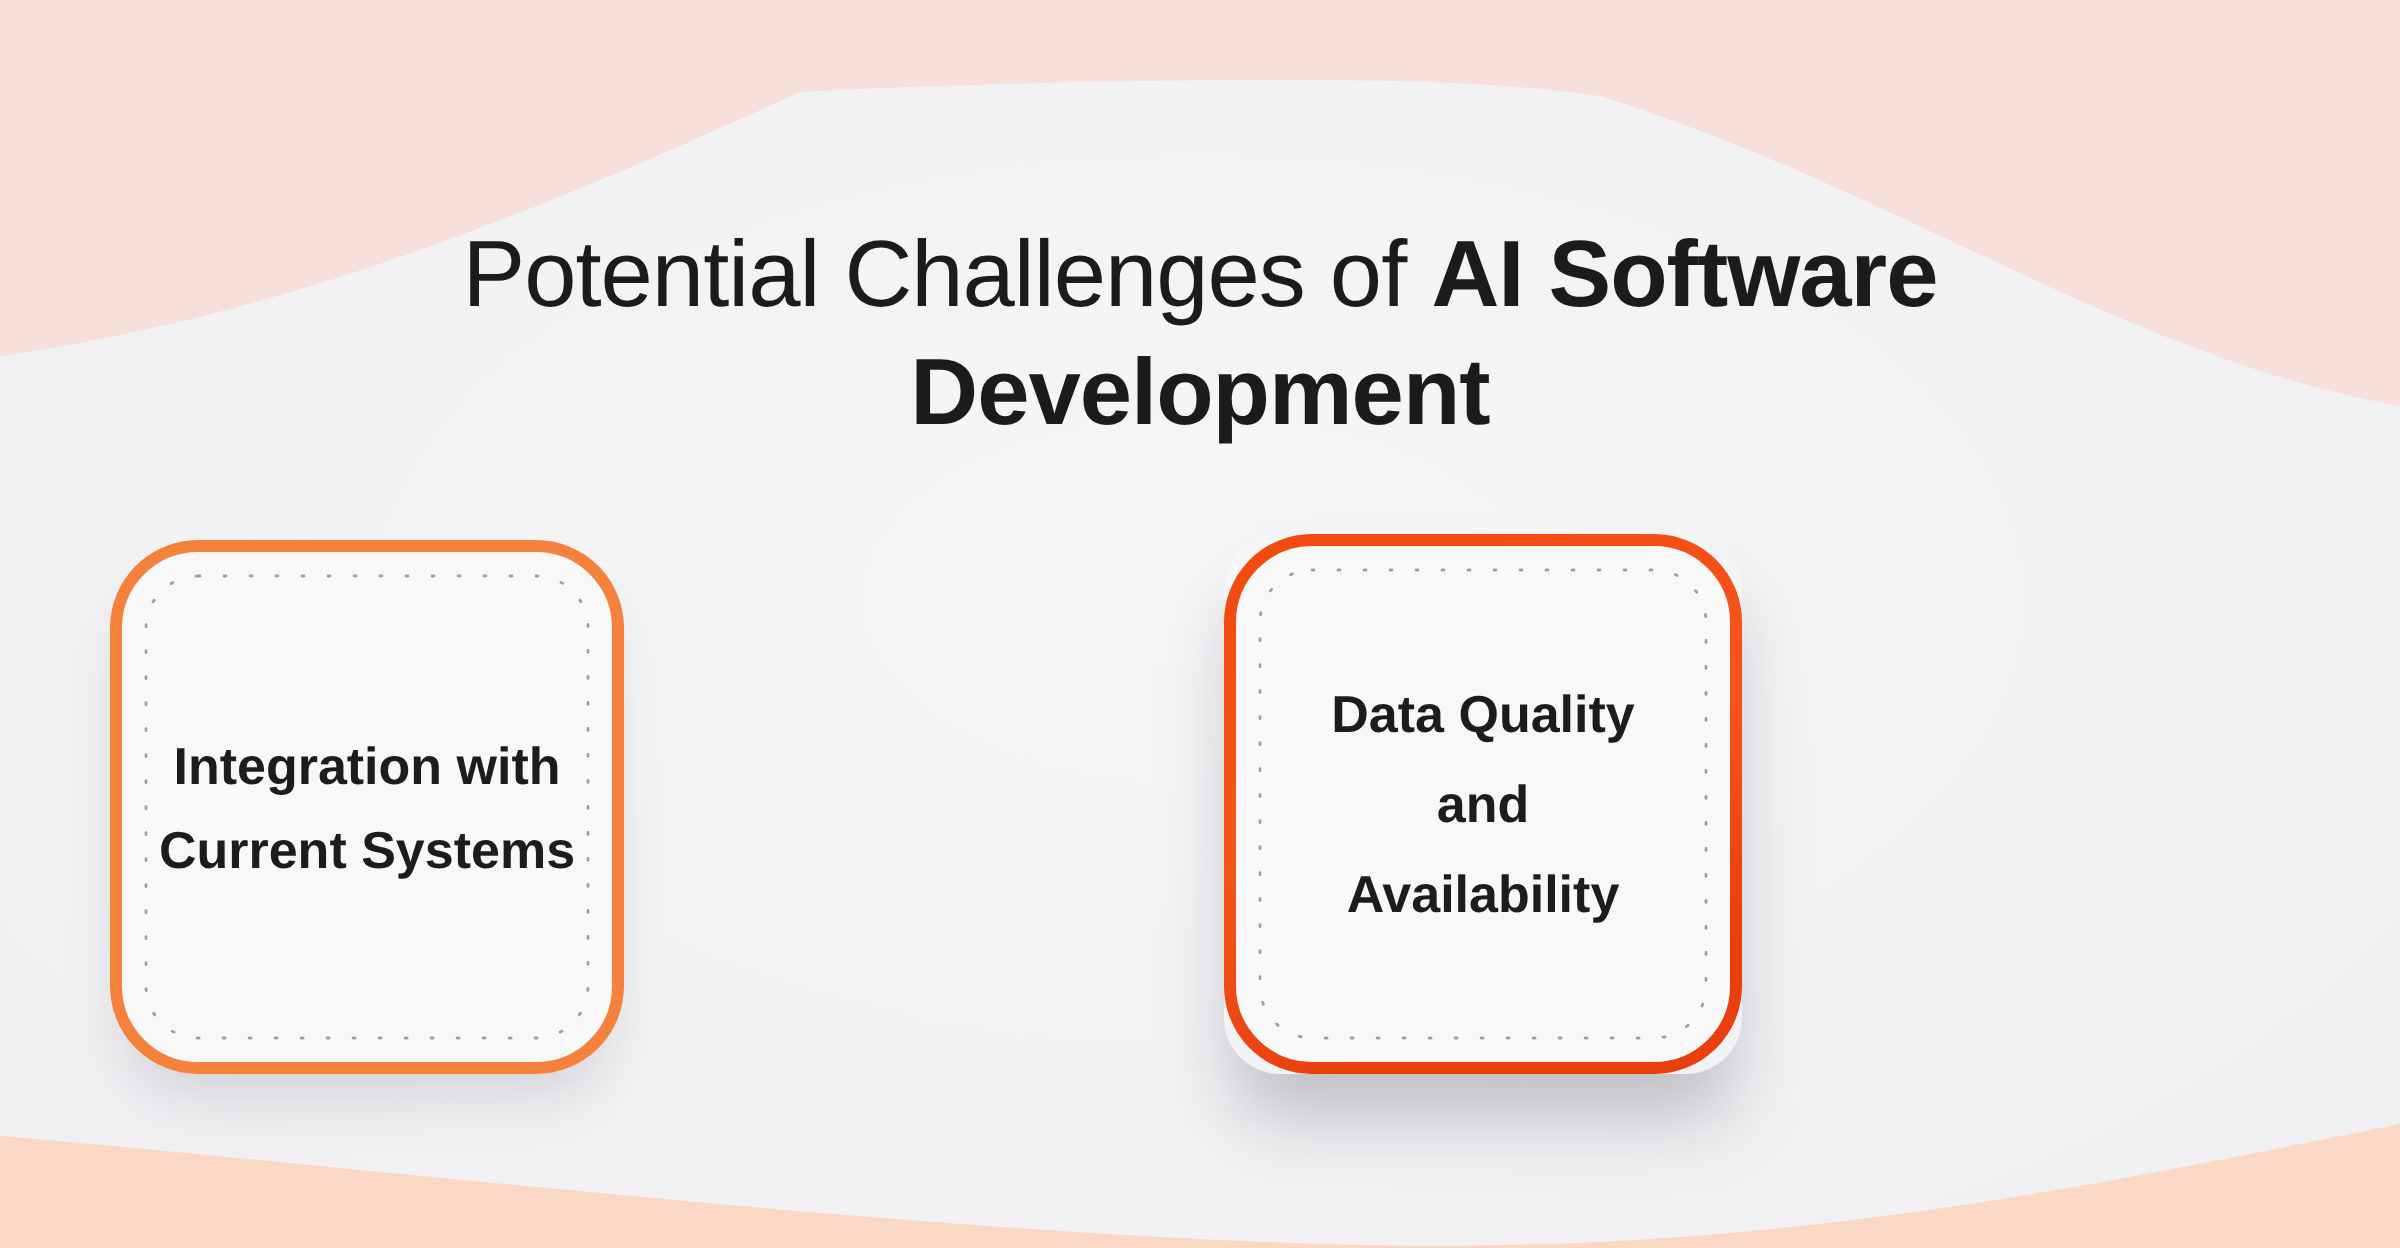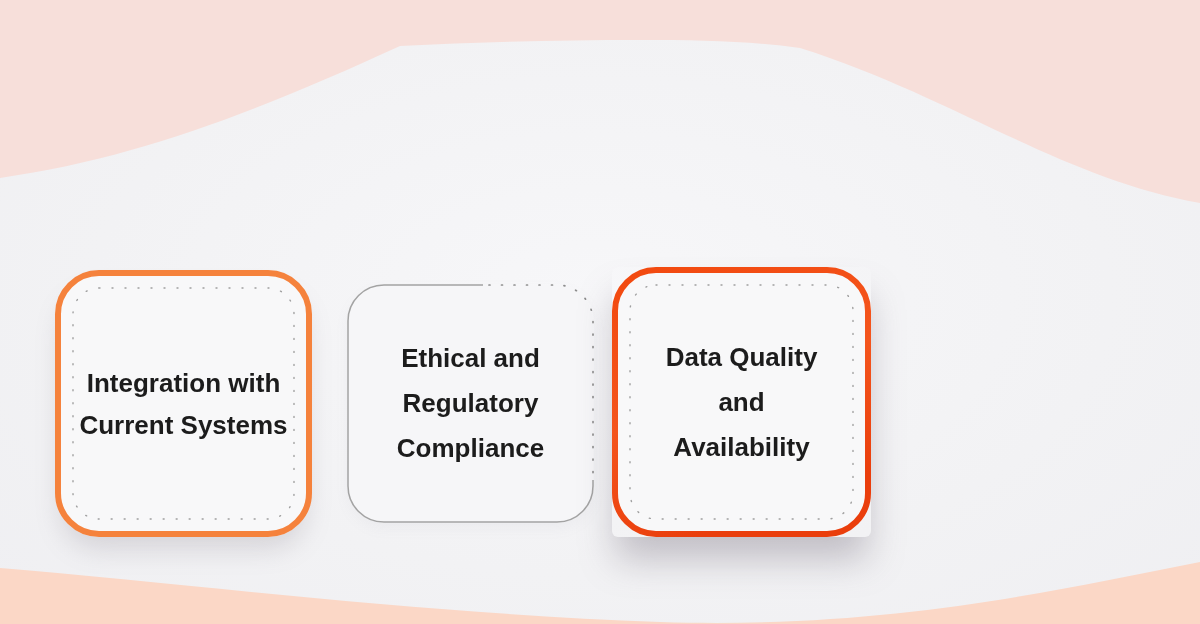--- a/index.html
+++ b/index.html
@@ -42,21 +42,21 @@
   .card {
     position: absolute;
     z-index: 2;
   }
   .card svg { position: absolute; top: 0; left: 0; }
   .card-shadow-orange-1 {
     border-radius: 44px;
     box-shadow: 0 18px 26px -6px rgba(118, 110, 124, 0.22);
   }
   .card-shadow-orange-3 {
-    border-radius: 6px;
+    border-radius: 28px;
     box-shadow: 0 26px 36px -4px rgba(112, 104, 120, 0.38);
   }
   .card-shadow-gray {
     border-radius: 38px;
     box-shadow: 0 6px 14px rgba(130, 130, 145, 0.06);
   }
   .card-title {
     position: absolute;
     inset: 0;
     display: flex;
@@ -108,40 +108,34 @@
              Z" fill="#F7DFDA"></path>
   </svg>
 
   <svg class="wave wave-bottom" width="1200" height="72" viewBox="0 0 1200 72" aria-hidden="true">
     <path d="M0 16
              C 190 32 430 62 660 70
              C 880 77 1040 42 1200 10
              L1200 72 L0 72 Z" fill="#FBD7C6"></path>
   </svg>
 
+  <h1 class="title">
+    <span>Potential Challenges of </span><span class="bold">AI Software</span><br>
+    <span class="bold">Development</span>
+  </h1>
 
   <div class="card card-shadow-orange-1" style="left:55px; top:270px; width:257px; height:267px;">
     <svg width="257" height="267" viewBox="0 0 257 267" aria-hidden="true">
       <rect class="orange-fill" x="3" y="3" width="251" height="261" rx="41" stroke="#F5823C" stroke-width="6"></rect>
       <rect class="inner-dotted" x="18" y="18" width="221" height="231" rx="26"></rect>
     </svg>
     <div class="card-title two-line">Integration with
 Current Systems</div>
   </div>
 
-  <div class="card card-shadow-gray" style="left:347px; top:284px; width:247px; height:239px;">
-    <svg width="247" height="239" viewBox="0 0 247 239" aria-hidden="true">
-      <rect class="gray-fill" x="1" y="1" width="245" height="237" rx="36"></rect>
-      <path class="gray-solid" d="M 136 1 L 37 1 A 36 36 0 0 0 1 37 L 1 202 A 36 36 0 0 0 37 238 L 210 238 A 36 36 0 0 0 246 202 L 246 196"></path>
-      <path class="gray-dotted" d="M 142 1 L 210 1 A 36 36 0 0 1 246 37 L 246 190"></path>
-    </svg>
-    <div class="card-title">Ethical and
-Regulatory
-Compliance</div>
-  </div>
 
   <div class="card card-shadow-orange-3" style="left:612px; top:267px; width:259px; height:270px;">
     <svg width="259" height="270" viewBox="0 0 259 270" aria-hidden="true">
       <defs>
         <linearGradient id="gradC3" x1="0" y1="0" x2="0.35" y2="1">
           <stop offset="0" stop-color="#F2490F"></stop>
           <stop offset="0.55" stop-color="#F4551D"></stop>
           <stop offset="1" stop-color="#EA3E0C"></stop>
         </linearGradient>
       </defs>

